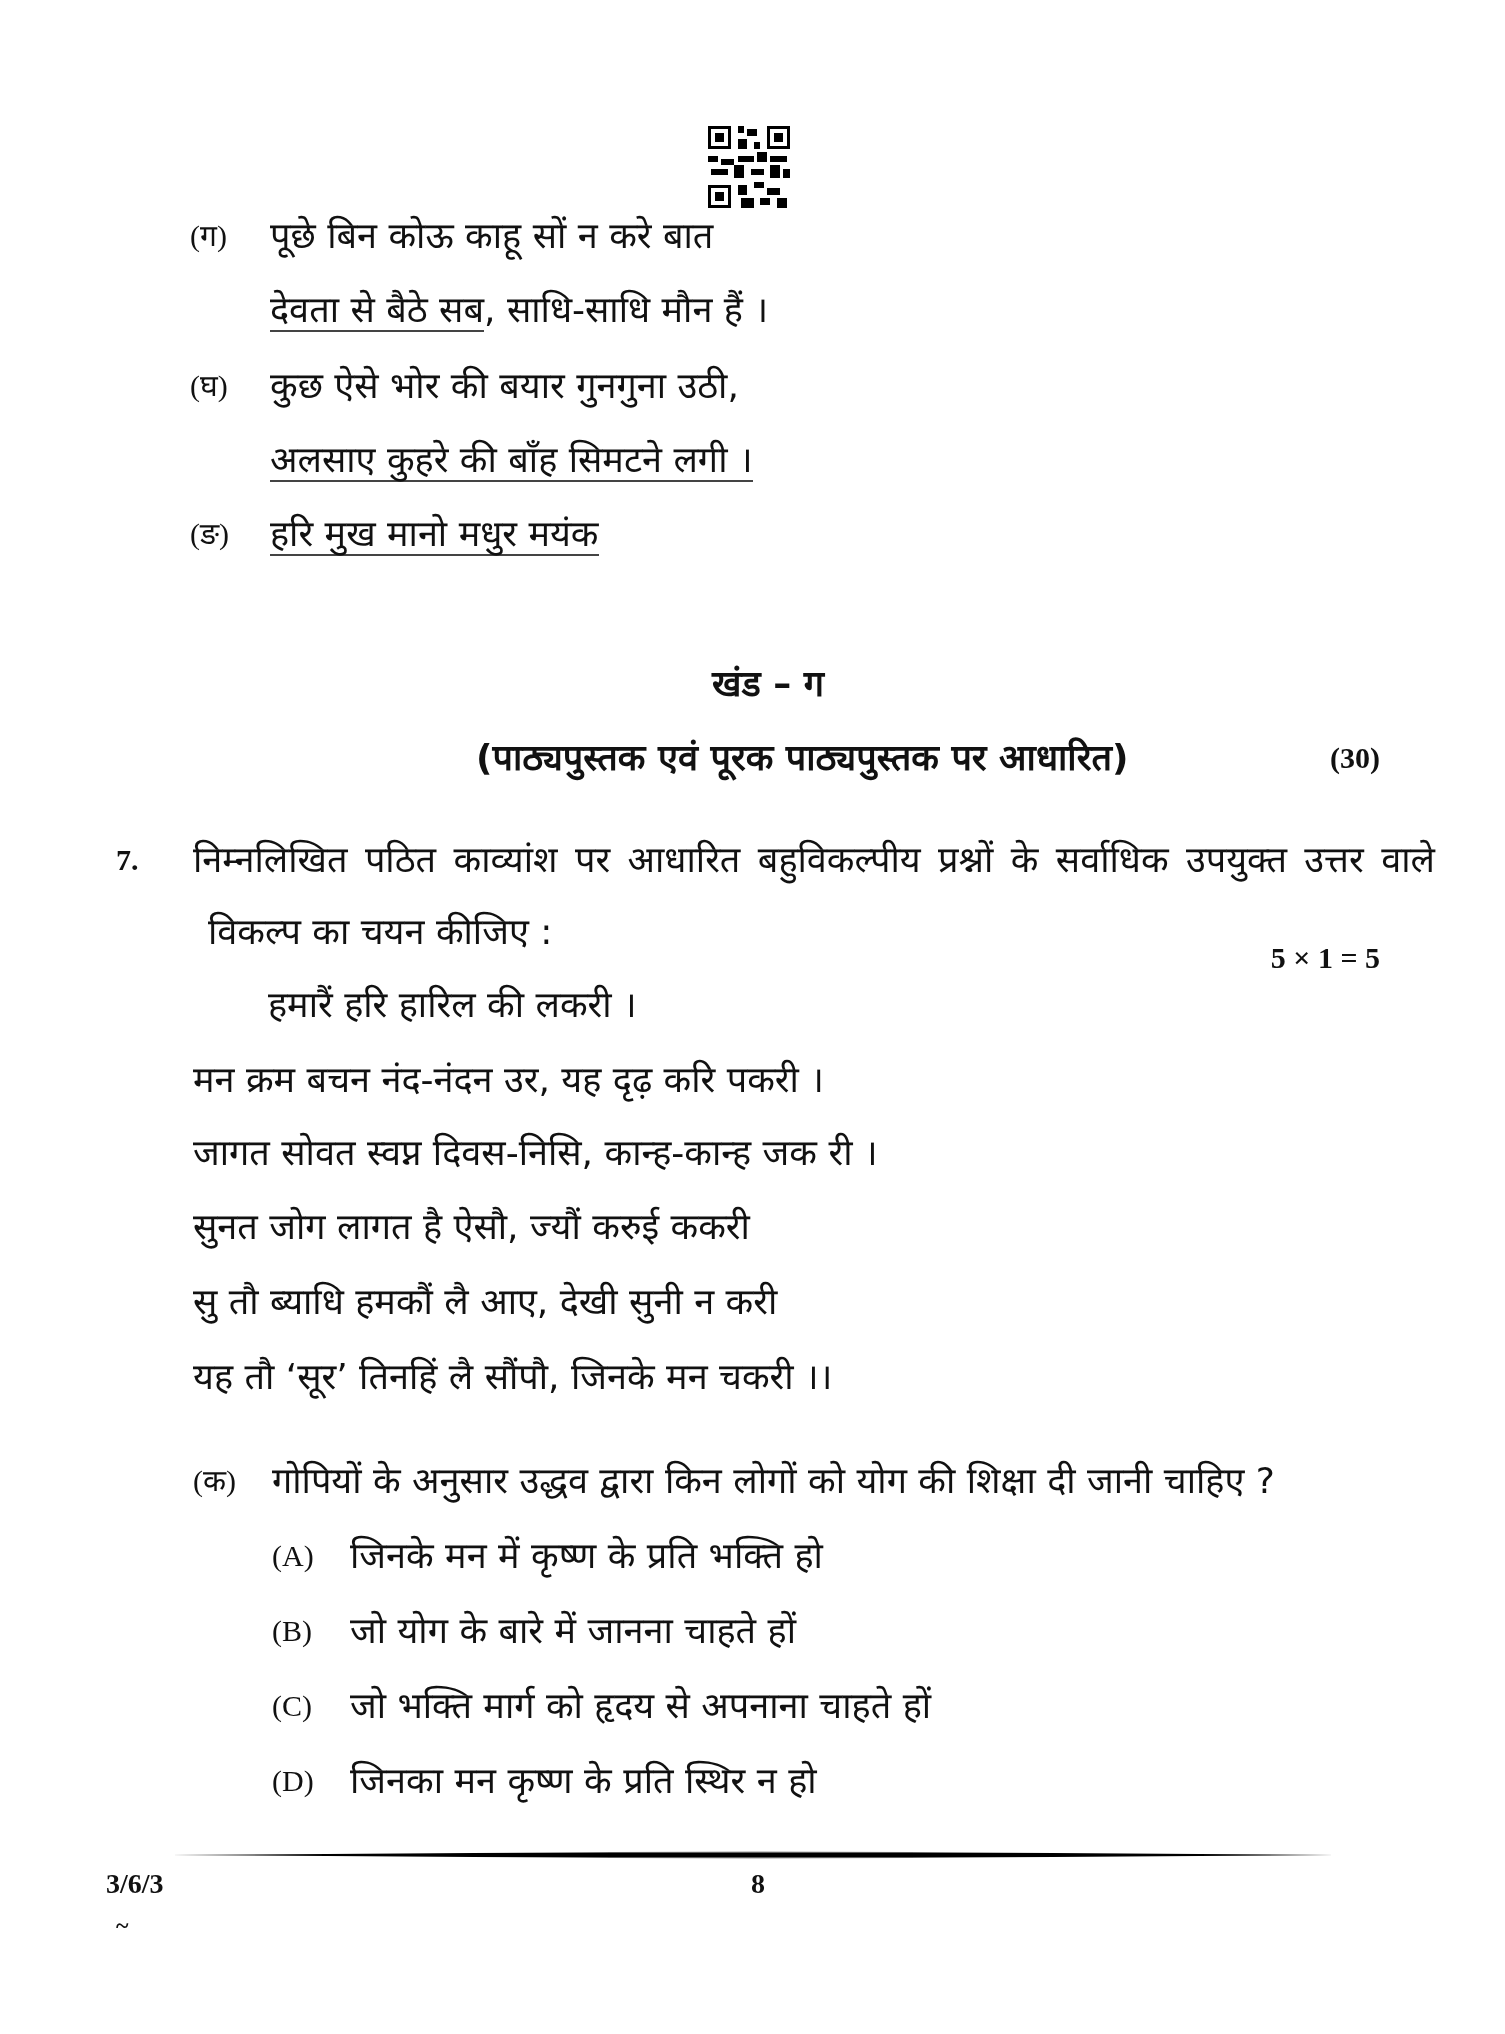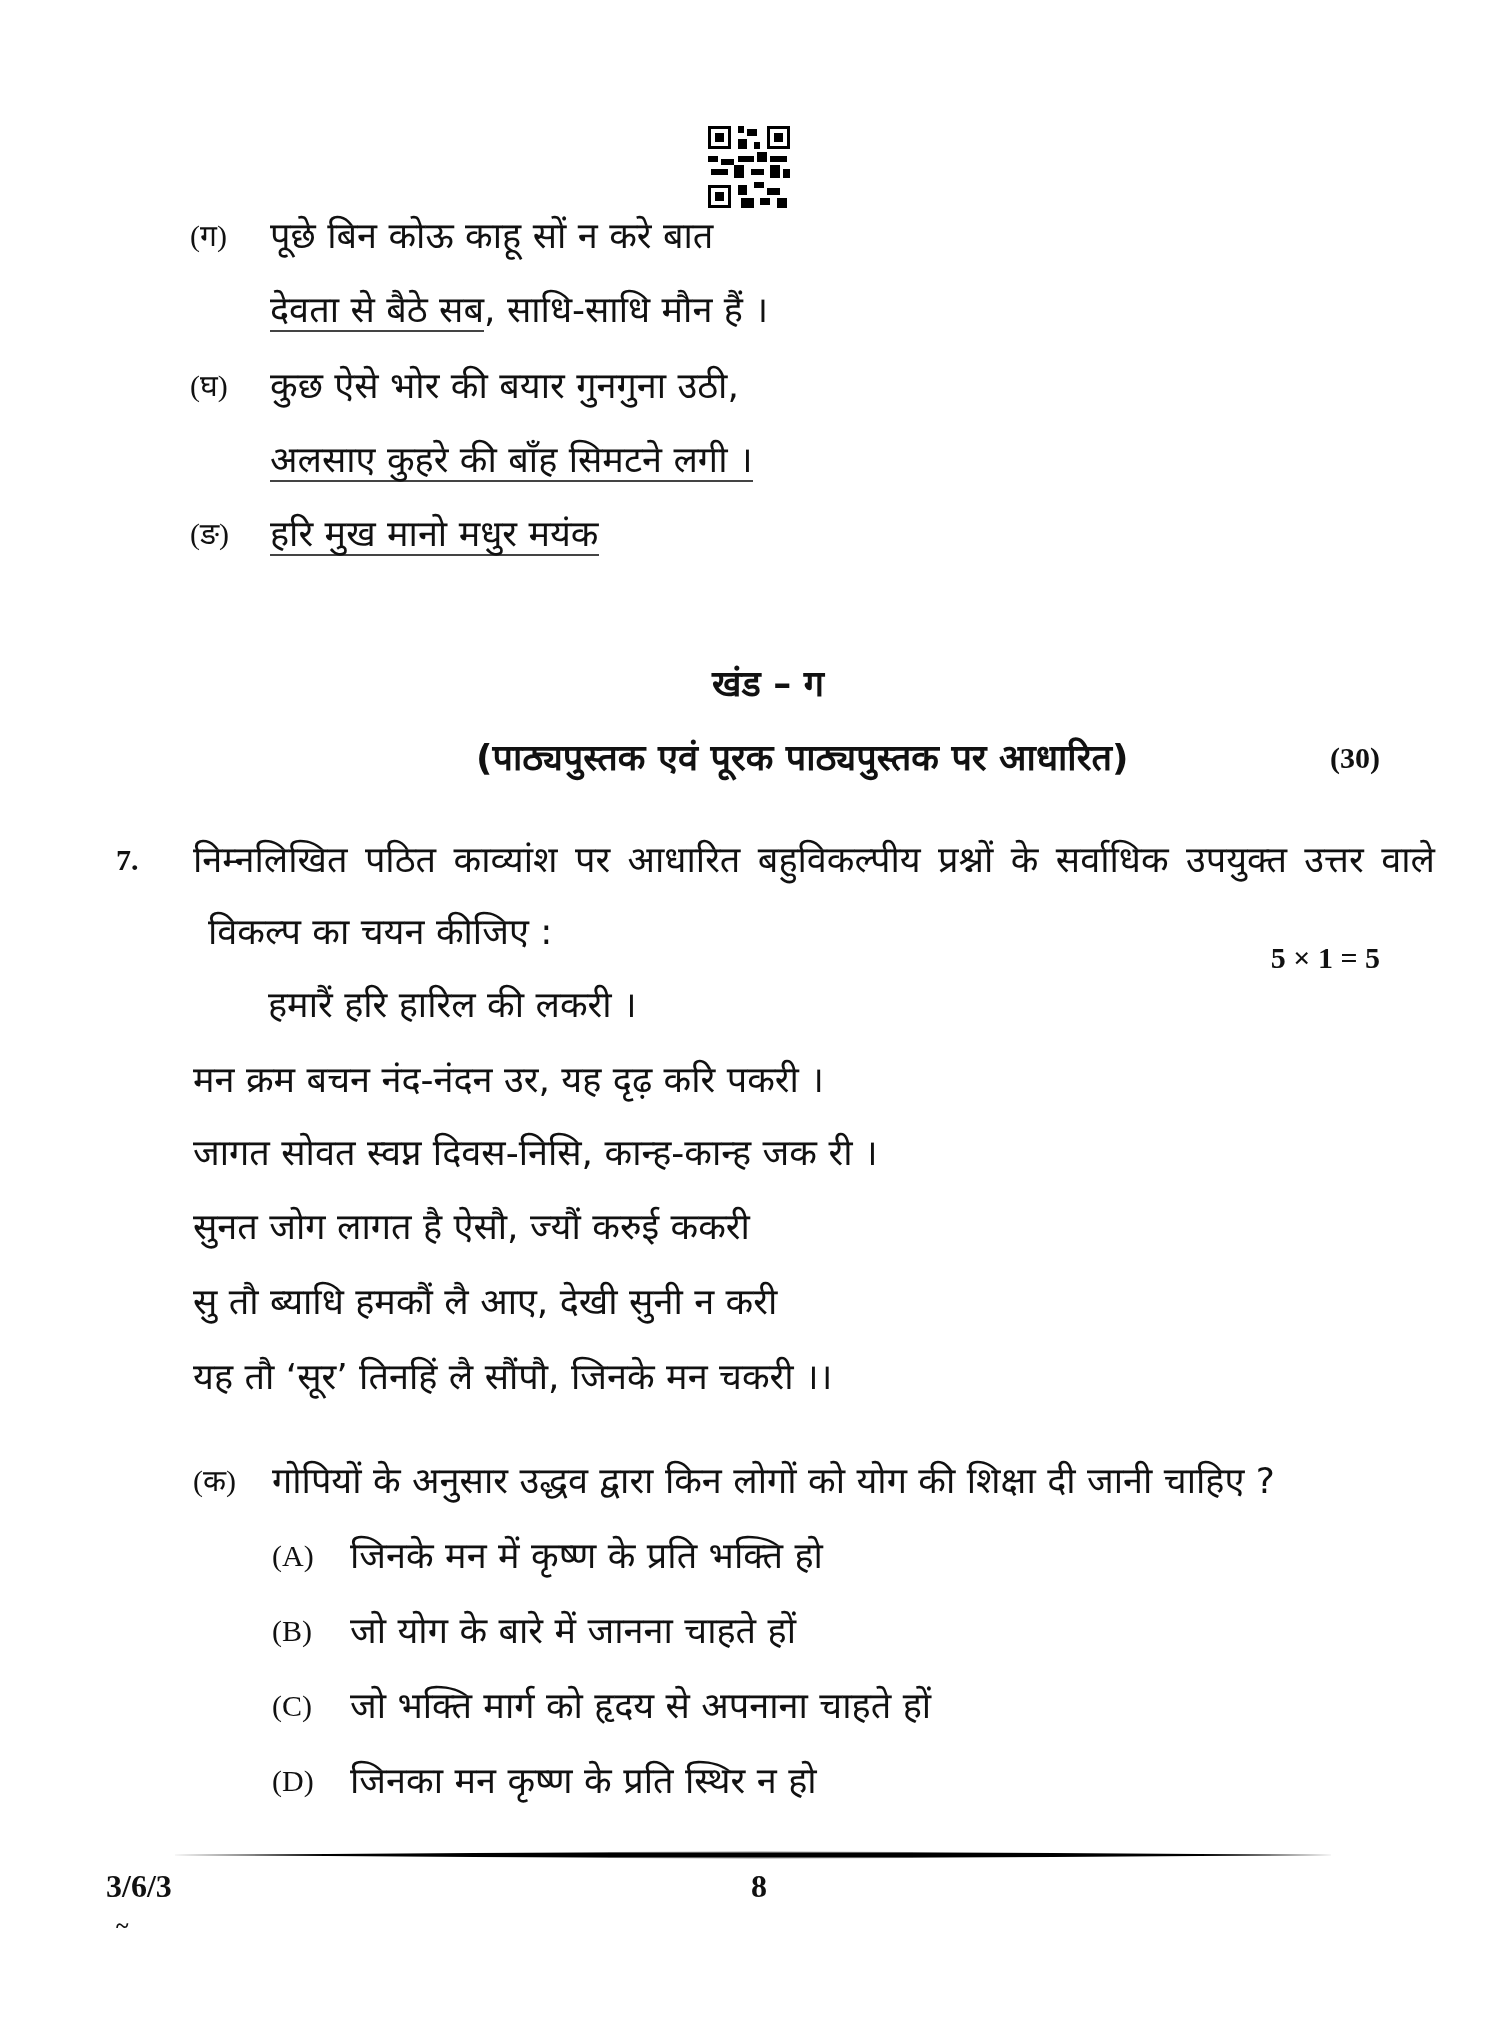--- a/index.html
+++ b/index.html
@@ -7,21 +7,21 @@
          font-family:"DejaVu Sans", sans-serif; color:#111; }
   .abs { position:absolute; white-space:nowrap; }
   .hi { font-size:36px; line-height:40px; }
   .lbl { font-family:"Liberation Serif", serif; font-size:30px; line-height:40px; }
   .ul { border-bottom:2px solid #444; padding-bottom:0; }
   .bold { font-weight:bold; }
   #qr { position:absolute; left:708px; top:126px; width:82px; height:82px; }
   .rule { position:absolute; left:170px; top:1851px; width:1165px; height:8px;
           background:linear-gradient(to bottom, transparent 0, #000 30%, #000 70%, transparent 100%);
           clip-path: polygon(0 50%, 50% 0, 100% 50%, 50% 100%); }
-  .footer { font-family:"Liberation Serif", serif; font-weight:bold; font-size:32px; }
+  .footer { font-family:"Liberation Serif", serif; font-weight:bold; font-size:28px; }
 </style>
 </head>
 <body>
 
 <svg id="qr" viewBox="0 0 25 25" shape-rendering="crispEdges">
   <rect x="0" y="0" width="7" height="7" fill="#000"></rect>
     <rect x="1" y="1" width="5" height="5" fill="#fff"></rect>
     <rect x="2" y="2" width="3" height="3" fill="#000"></rect>
   <rect x="18" y="0" width="7" height="7" fill="#000"></rect>
     <rect x="19" y="1" width="5" height="5" fill="#fff"></rect>

